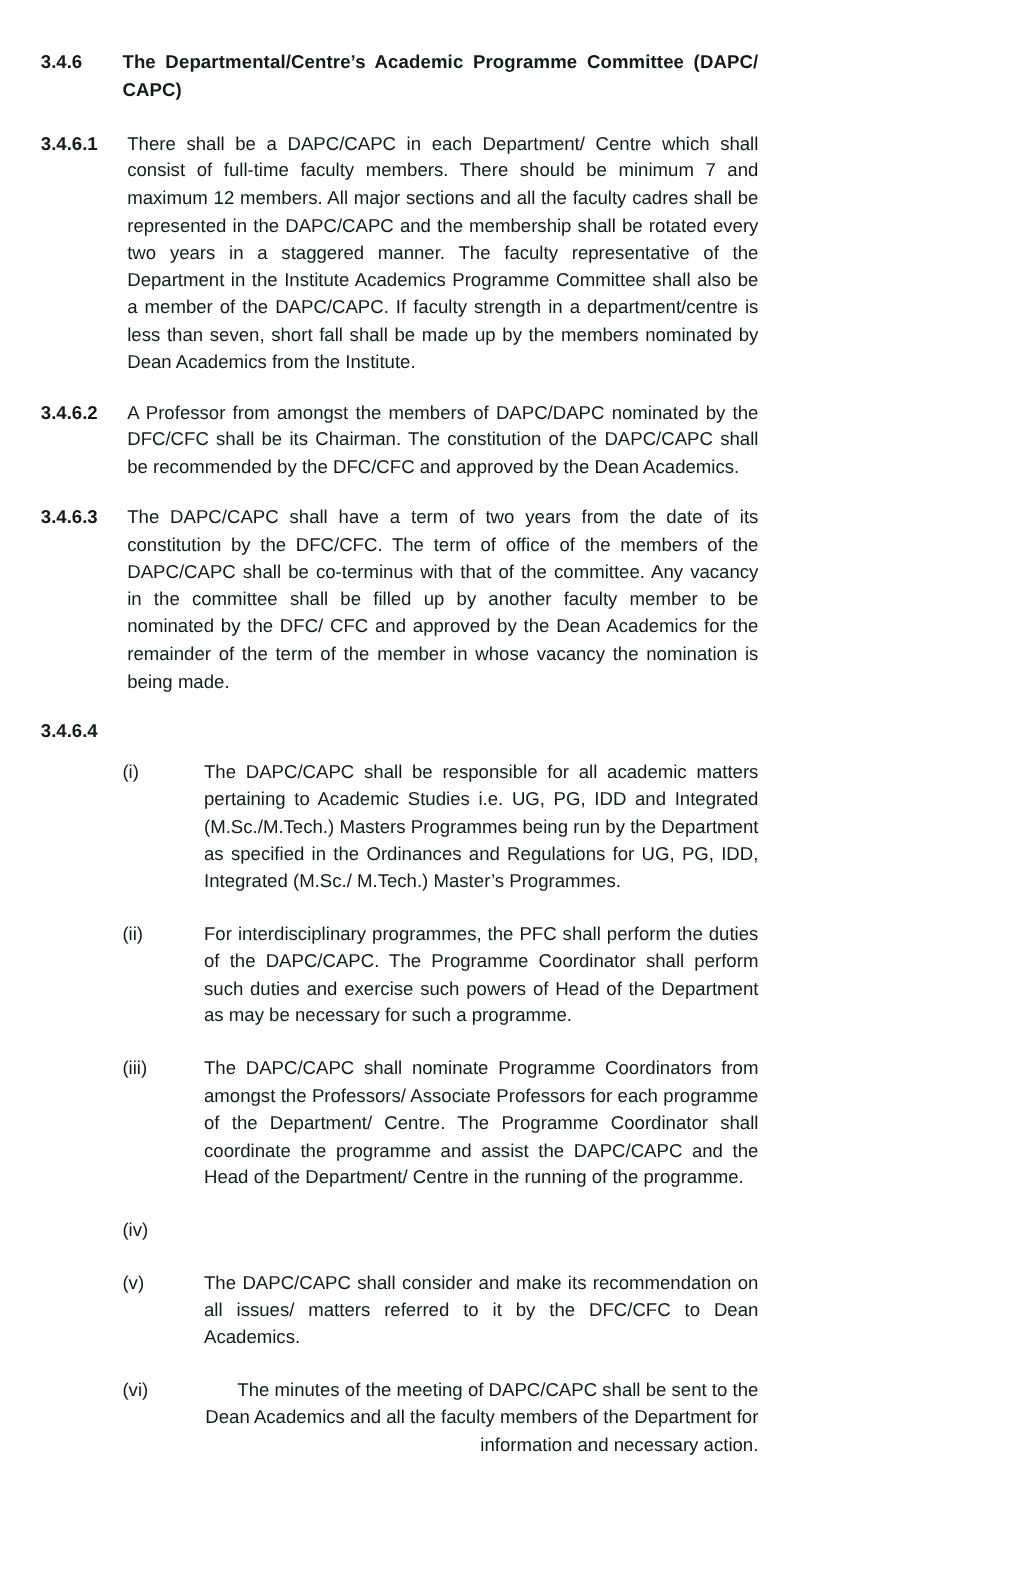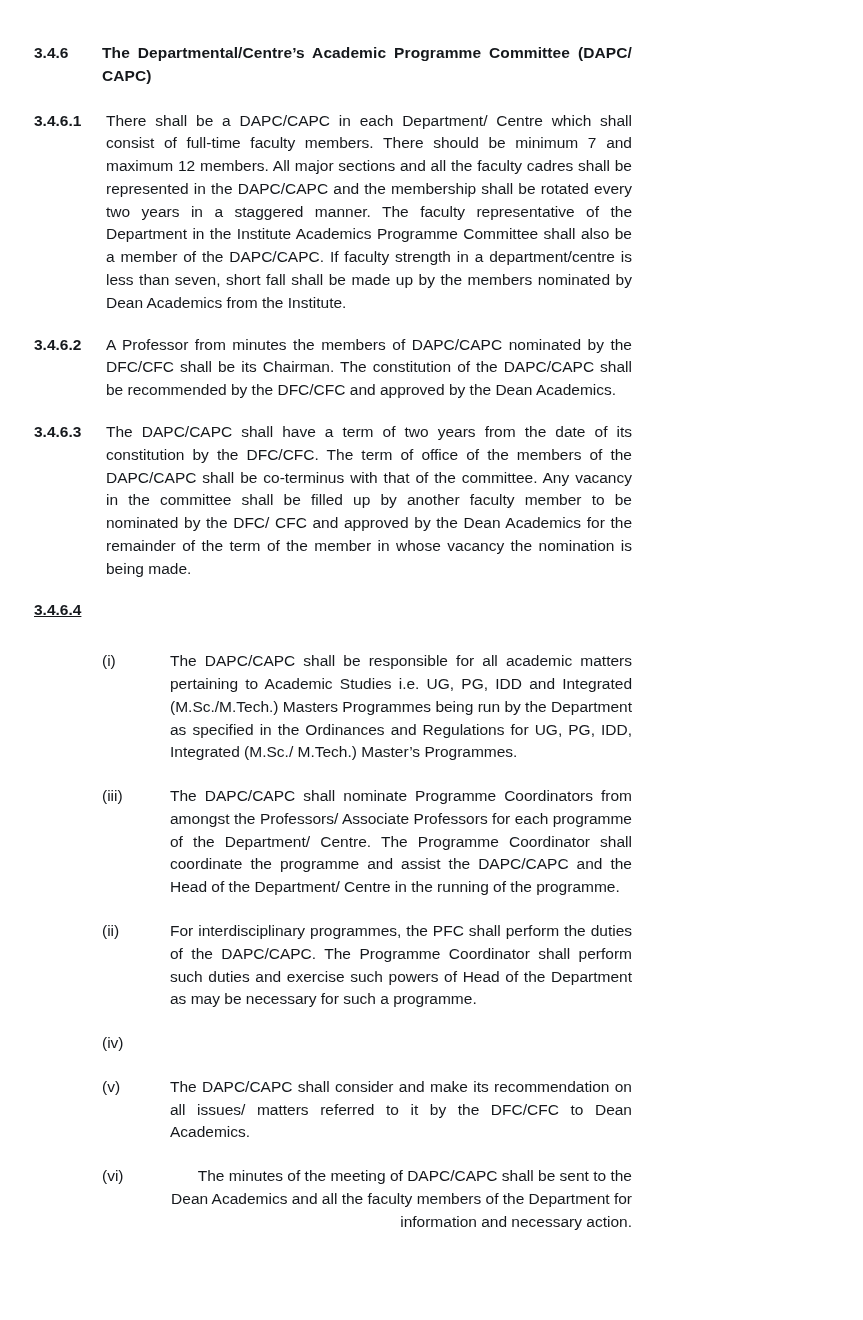--- a/index.html
+++ b/index.html
@@ -50,22 +50,21 @@
     font-weight: bold;
   }
   .heading-block {
     margin-bottom: 22px;
   }
   .heading-block .body {
     font-weight: bold;
     letter-spacing: 0.1px;
   }
   .sub-heading-block {
-    margin-bottom: 28px;
-    text-decoration: underline;
+    margin-bottom: 11px;
   }
   .roman-list {
     margin: 0;
     padding: 0;
   }
   .roman-item {
     display: flex;
     align-items: flex-start;
     margin-bottom: 21px;
     padding-left: 68px;
@@ -100,47 +99,47 @@
     <div class="body">The Departmental/Centre’s Academic Programme Committee (DAPC/ CAPC)</div>
   </div>
 
   <div class="block">
     <div class="num num-sub">3.4.6.1</div>
     <div class="body">There shall be a DAPC/CAPC in each Department/ Centre which shall consist of full-time faculty members. There should be minimum 7 and maximum 12 members. All major sections and all the faculty cadres shall be represented in the DAPC/CAPC and the membership shall be rotated every two years in a staggered manner.  The faculty representative of the Department in the Institute Academics Programme Committee shall also be a member of the DAPC/CAPC. If faculty strength in a department/centre is less than seven, short fall shall be made up by the members nominated by Dean Academics from the Institute.</div>
   </div>
 
   <div class="block">
     <div class="num num-sub">3.4.6.2</div>
-    <div class="body">A Professor from minutes the members of DAPC/CAPC nominated by the DFC/CFC shall be its Chairman. The constitution of the DAPC/CAPC shall be recommended by the DFC/CFC and approved by the Dean Academics.</div>
+    <div class="body">A Professor from amongst the members of DAPC/DAPC nominated by the DFC/CFC shall be its Chairman. The constitution of the DAPC/CAPC shall be recommended by the DFC/CFC and approved by the Dean Academics.</div>
   </div>
 
   <div class="block">
     <div class="num num-sub">3.4.6.3</div>
     <div class="body">The DAPC/CAPC shall have a term of two years from the date of its constitution by the DFC/CFC. The term of office of the members of the DAPC/CAPC shall be co-terminus with that of the committee. Any vacancy in the committee shall be filled up by another faculty member to be nominated by the DFC/ CFC and approved by the Dean Academics for the remainder of the term of the member in whose vacancy the nomination is being made.</div>
   </div>
 
   <div class="block sub-heading-block">
     <div class="num num-sub">3.4.6.4</div>
   </div>
 
   <div class="roman-list">
 
     <div class="roman-item">
       <div class="roman-label">(i)</div>
       <div class="roman-text">The DAPC/CAPC shall be responsible for all academic matters pertaining to Academic Studies i.e. UG, PG, IDD and Integrated (M.Sc./M.Tech.) Masters Programmes being run by the Department as specified in the Ordinances and Regulations for UG, PG, IDD, Integrated  (M.Sc./ M.Tech.) Master’s Programmes.</div>
     </div>
 
     <div class="roman-item">
-      <div class="roman-label">(iii)</div>
-      <div class="roman-text">The DAPC/CAPC shall nominate Programme Coordinators from amongst the Professors/ Associate Professors for each programme of the Department/ Centre. The Programme Coordinator shall coordinate the programme and assist the DAPC/CAPC and the Head of the Department/ Centre in the running of the programme.</div>
+      <div class="roman-label">(ii)</div>
+      <div class="roman-text">For interdisciplinary programmes, the PFC shall perform the duties of the DAPC/CAPC. The Programme Coordinator shall perform such duties and exercise such powers of Head of the Department as may be necessary for such a programme.</div>
     </div>
 
     <div class="roman-item">
-      <div class="roman-label">(ii)</div>
-      <div class="roman-text">For interdisciplinary programmes, the PFC shall perform the duties of the DAPC/CAPC. The Programme Coordinator shall perform such duties and exercise such powers of Head of the Department as may be necessary for such a programme.</div>
+      <div class="roman-label">(iii)</div>
+      <div class="roman-text">The DAPC/CAPC shall nominate Programme Coordinators from amongst the Professors/ Associate Professors for each programme of the Department/ Centre. The Programme Coordinator shall coordinate the programme and assist the DAPC/CAPC and the Head of the Department/ Centre in the running of the programme.</div>
     </div>
 
     <div class="roman-item">
       <div class="roman-label">(iv)</div>
     </div>
 
     <div class="roman-item">
       <div class="roman-label">(v)</div>
       <div class="roman-text">The DAPC/CAPC shall consider and make its recommendation on all issues/ matters referred to it by the DFC/CFC to Dean Academics.</div>
     </div>

